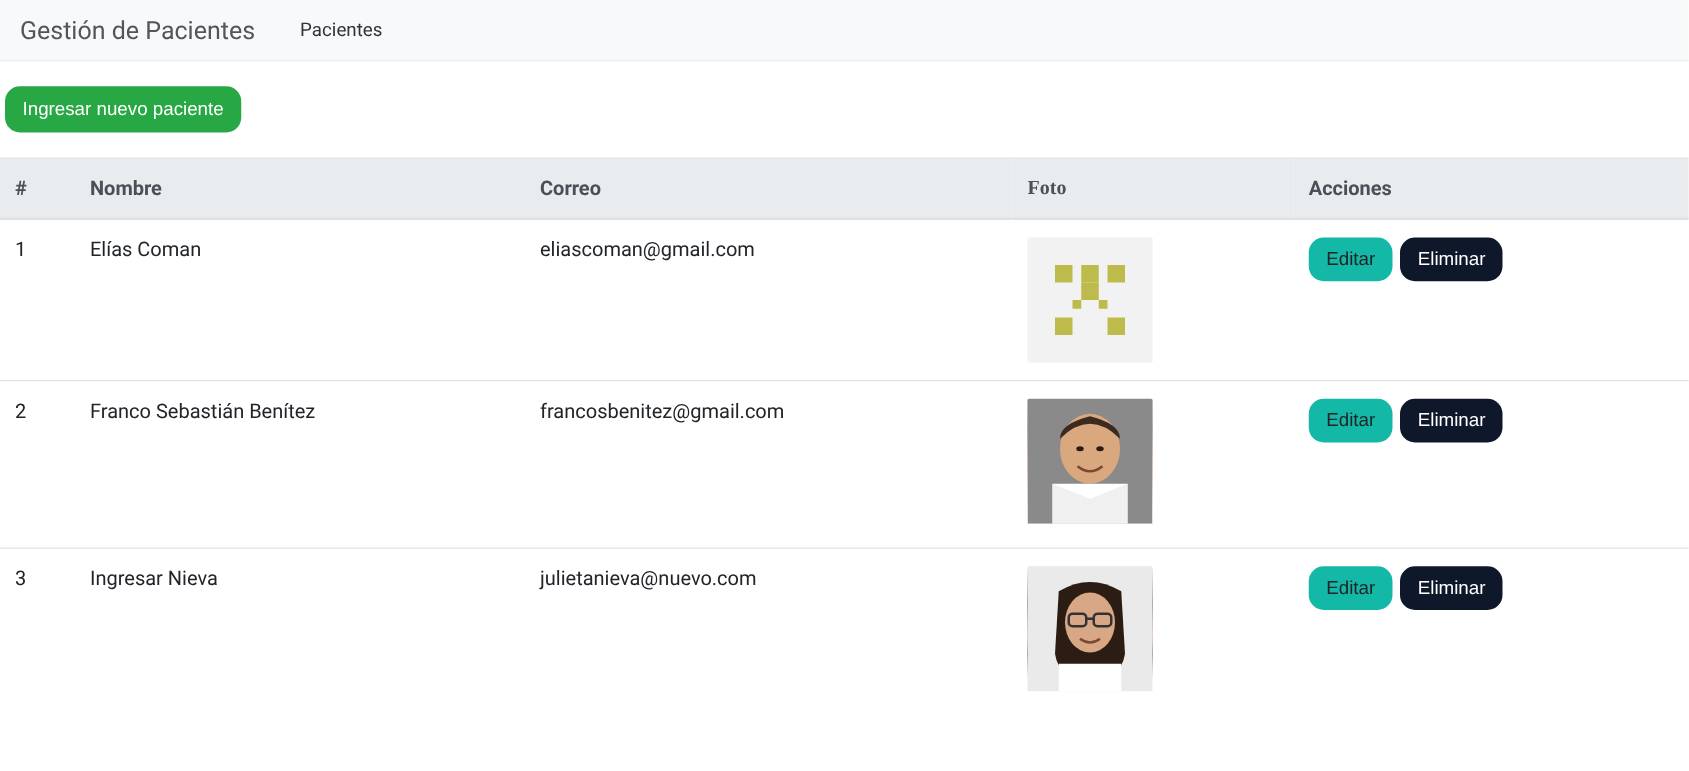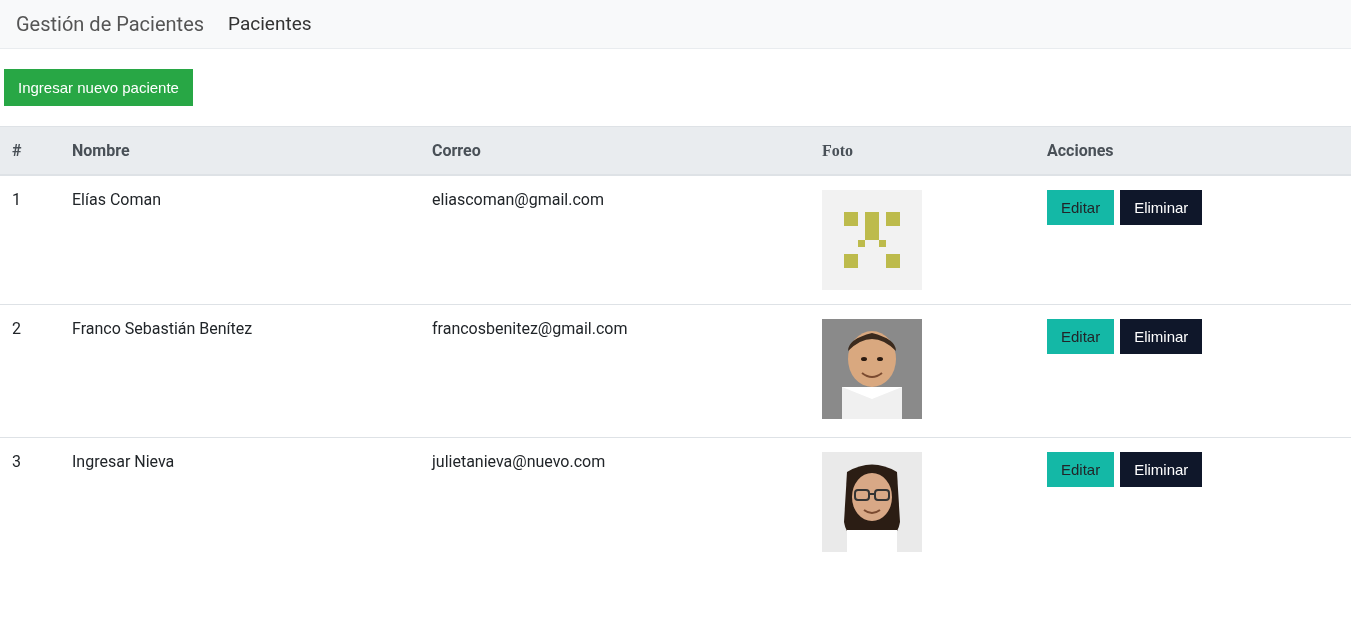--- a/index.html
+++ b/index.html
@@ -6,44 +6,44 @@
     body {
       font-family: -apple-system, BlinkMacSystemFont, "Segoe UI", Roboto, "Helvetica Neue", Arial, sans-serif;
       font-size: 16px;
       color: #212529;
       background: #fff;
     }
     .navbar {
       background: #f8f9fa;
       padding: 12px 16px;
       display: flex;
-      align-items: flex-start;
-      gap: 24px;
+      align-items: center;
+      gap: 36px;
       border-bottom: 1px solid #e9ecef;
     }
     .navbar-brand {
       font-size: 20px;
       color: #555;
       font-weight: 400;
     }
     .navbar-link {
-      font-size: 19px;
+      font-size: 15px;
       color: #333;
       text-decoration: none;
       cursor: pointer;
     }
     .container {
       padding: 20px 0 0 0;
     }
     .btn {
       display: inline-block;
       padding: 8px 14px;
       font-size: 15px;
       border: none;
-      border-radius: 0;
+      border-radius: 12px;
       cursor: pointer;
       color: #fff;
       text-align: center;
       line-height: 1.4;
     }
     .btn-success {
       background: #28a745;
       margin-left: 4px;
       margin-bottom: 20px;
     }

